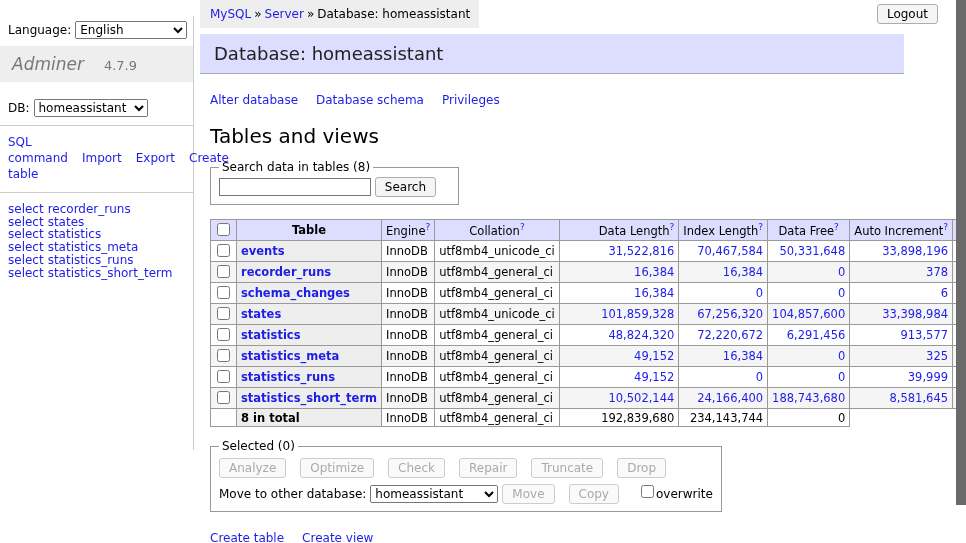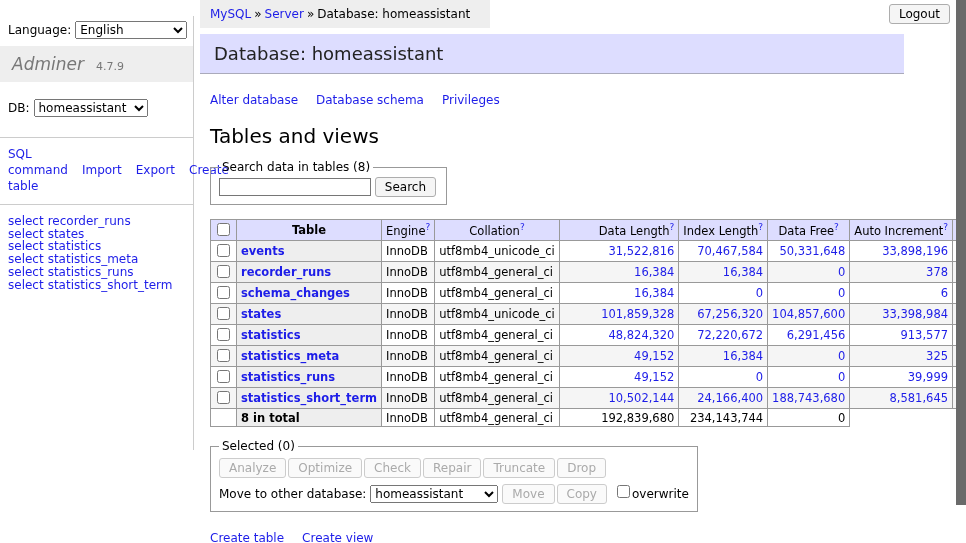--- a/index.html
+++ b/index.html
@@ -11,48 +11,48 @@
   a { color:#1d1de8; text-decoration:none; cursor:pointer; }
 
   
   #menu { position:absolute; left:0; top:16px; width:194px; height:434px; border-right:1px solid #ccc; }
   .lang-row { padding:5px 0 0 8px; white-space:nowrap; }
   .lang-row select { width:112px; margin-left:4px; font:12px "DejaVu Sans", sans-serif; }
   h1.logo {
     margin:7px 0 0; padding:8px 12px; background:#eee;
     font-size:17px; font-weight:normal; font-style:italic; color:#777;
   }
-  h1.logo .version { font-size:11px; font-style:normal; color:#777; margin-left:12px; }
-  .db-row { margin:17px 0 20px 8px; white-space:nowrap; }
+  h1.logo .version { font-size:13px; font-style:normal; color:#777; margin-left:20px; }
+  .db-row { margin:17px 0 8px 8px; white-space:nowrap; }
   .db-row select { width:114px; margin-left:4px; font:12px "DejaVu Sans", sans-serif; }
   .side-hr { border:0; border-top:1px solid #ccc; margin:6px 0; }
   .side-links { margin:8px 0 10px 8px; line-height:16px; width:176px; }
   .side-links a { margin-right:14px; }
   .tables-list { margin:10px 0 0 8px; line-height:12.7px; }
   .tables-list a { margin-right:4px; }
 
   
   #content { position:absolute; left:200px; top:0; width:704px; }
-  .breadcrumb { display:inline-block; background:#eee; padding:7px 20px 7px 10px; }
+  .breadcrumb { display:inline-block; background:#eee; padding:7px 9px 7px 10px; }
   .breadcrumb .sep { color:#000; margin:0 3px; }
   h2.page-title {
     margin:6px 0 0; padding:9px 14px; background:#ddf; border-bottom:1px solid #aab;
     font-size:18px; font-weight:normal; color:#222;
   }
   .inner { padding-left:10px; }
   .links-row { margin:19px 0 0; }
   .links-row a { margin-right:18px; }
   h3 { font-size:20px; font-weight:normal; margin:17px 0 0; }
 
   fieldset { display:inline-block; border:1px solid #999; margin:12px 0 0; padding:3px 8px 7px; }
   legend { padding:0 3px; }
   input[type=text] { width:152px; height:18px; border:1px solid #767676; font:12px "DejaVu Sans", sans-serif; padding:1px 3px; }
   .btn {
     font:12px "DejaVu Sans", sans-serif; color:#000; background:#f5f5f5;
-    border:1px solid #adadad; border-radius:3px; padding:2px 9px; margin-right:2px;
+    border:1px solid #adadad; border-radius:3px; padding:2px 9px; margin-right:14px;
   }
   .btn:disabled { color:#aaa; border-color:#ccc; background:#fafafa; }
 
   table.db-tables { border-collapse:collapse; margin:14px 0 0; font-size:11.5px; }
   .db-tables td, .db-tables th { border:1px solid #999; padding:1.5px 4px; white-space:nowrap; height:15px; }
   .db-tables thead td, .db-tables thead th { background:#ddf; text-align:center; font-weight:normal; }
   .db-tables thead th.tbl-col { font-weight:bold; }
   .db-tables tbody th, .db-tables tfoot th { background:#eee; text-align:left; }
   .db-tables tbody th a { font-weight:bold; }
   .db-tables tbody tr.even td { background:#f5f5f5; }

